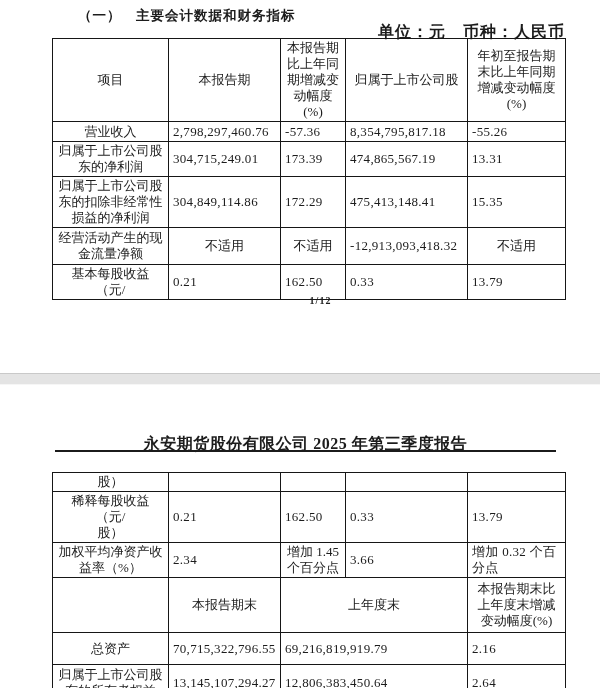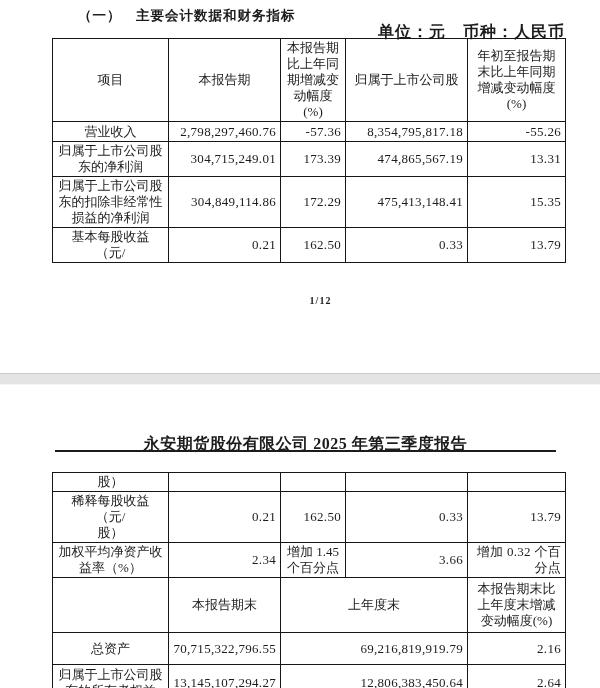--- a/index.html
+++ b/index.html
@@ -47,21 +47,21 @@
     border-collapse:collapse;table-layout:fixed;width:513px;
     font-size:13px;line-height:16px;
   }
   table.fin td,table.fin th{
     border:1px solid var(--border,#161616);
     padding:1px 4px;font-weight:normal;vertical-align:middle;overflow:hidden;
   }
   th.c{text-align:center;}
   .pre{white-space:pre-line;}
   td.lbl{text-align:center;white-space:pre-line;padding-left:5px;}
-  td.num{text-align:right;padding-right:7px;letter-spacing:0.3px;}
+  td.num{padding-right:7px;letter-spacing:0.3px;}
   td.ctr{text-align:center;}
 
   tr.h69{height:69px;} tr.h20{height:20px;} tr.h35{height:35px;}
   tr.h48{height:48px;} tr.h37{height:37px;}
   tr.g18{height:18px;} tr.g35{height:35px;padding-left:45px;} tr.g55{height:55px;}
   tr.g32{height:32px;} tr.g36{height:36px;}
 </style>
 </head>
 <body>
 
@@ -107,20 +107,28 @@
   </tr>
   <tr class="h48">
     <td class="lbl">归属于上市公司股
 东的扣除非经常性
 损益的净利润</td>
     <td class="num">304,849,114.86</td>
     <td class="num">172.29</td>
     <td class="num">475,413,148.41</td>
     <td class="num">15.35</td>
   </tr>
+  <tr class="h37">
+    <td class="lbl">经营活动产生的现
+金流量净额</td>
+    <td class="ctr">不适用</td>
+    <td class="ctr">不适用</td>
+    <td class="num">-12,913,093,418.32</td>
+    <td class="ctr">不适用</td>
+  </tr>
   <tr class="h20">
     <td class="lbl">基本每股收益（元/</td>
     <td class="num">0.21</td>
     <td class="num">162.50</td>
     <td class="num">0.33</td>
     <td class="num">13.79</td>
   </tr>
 </tbody>
   </table>
 

